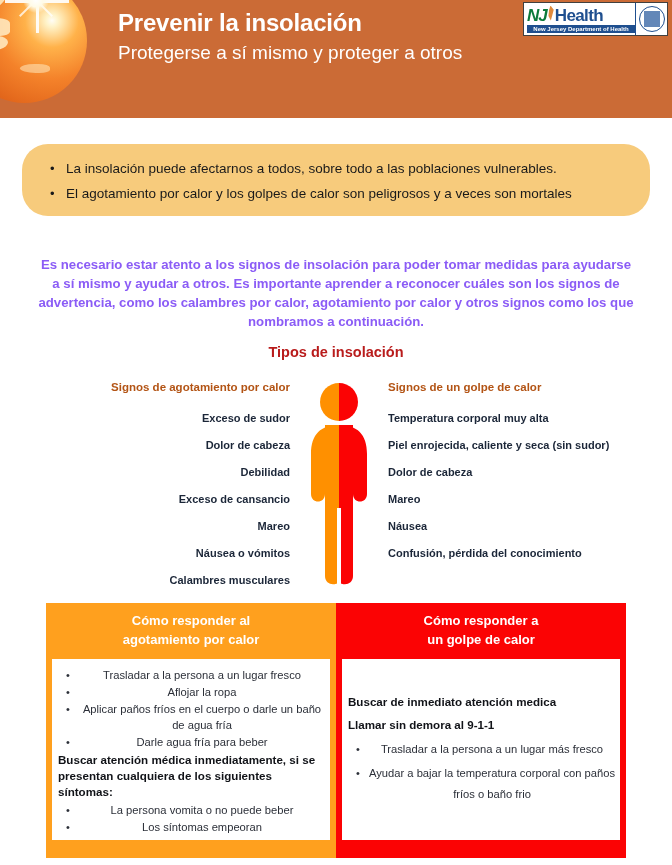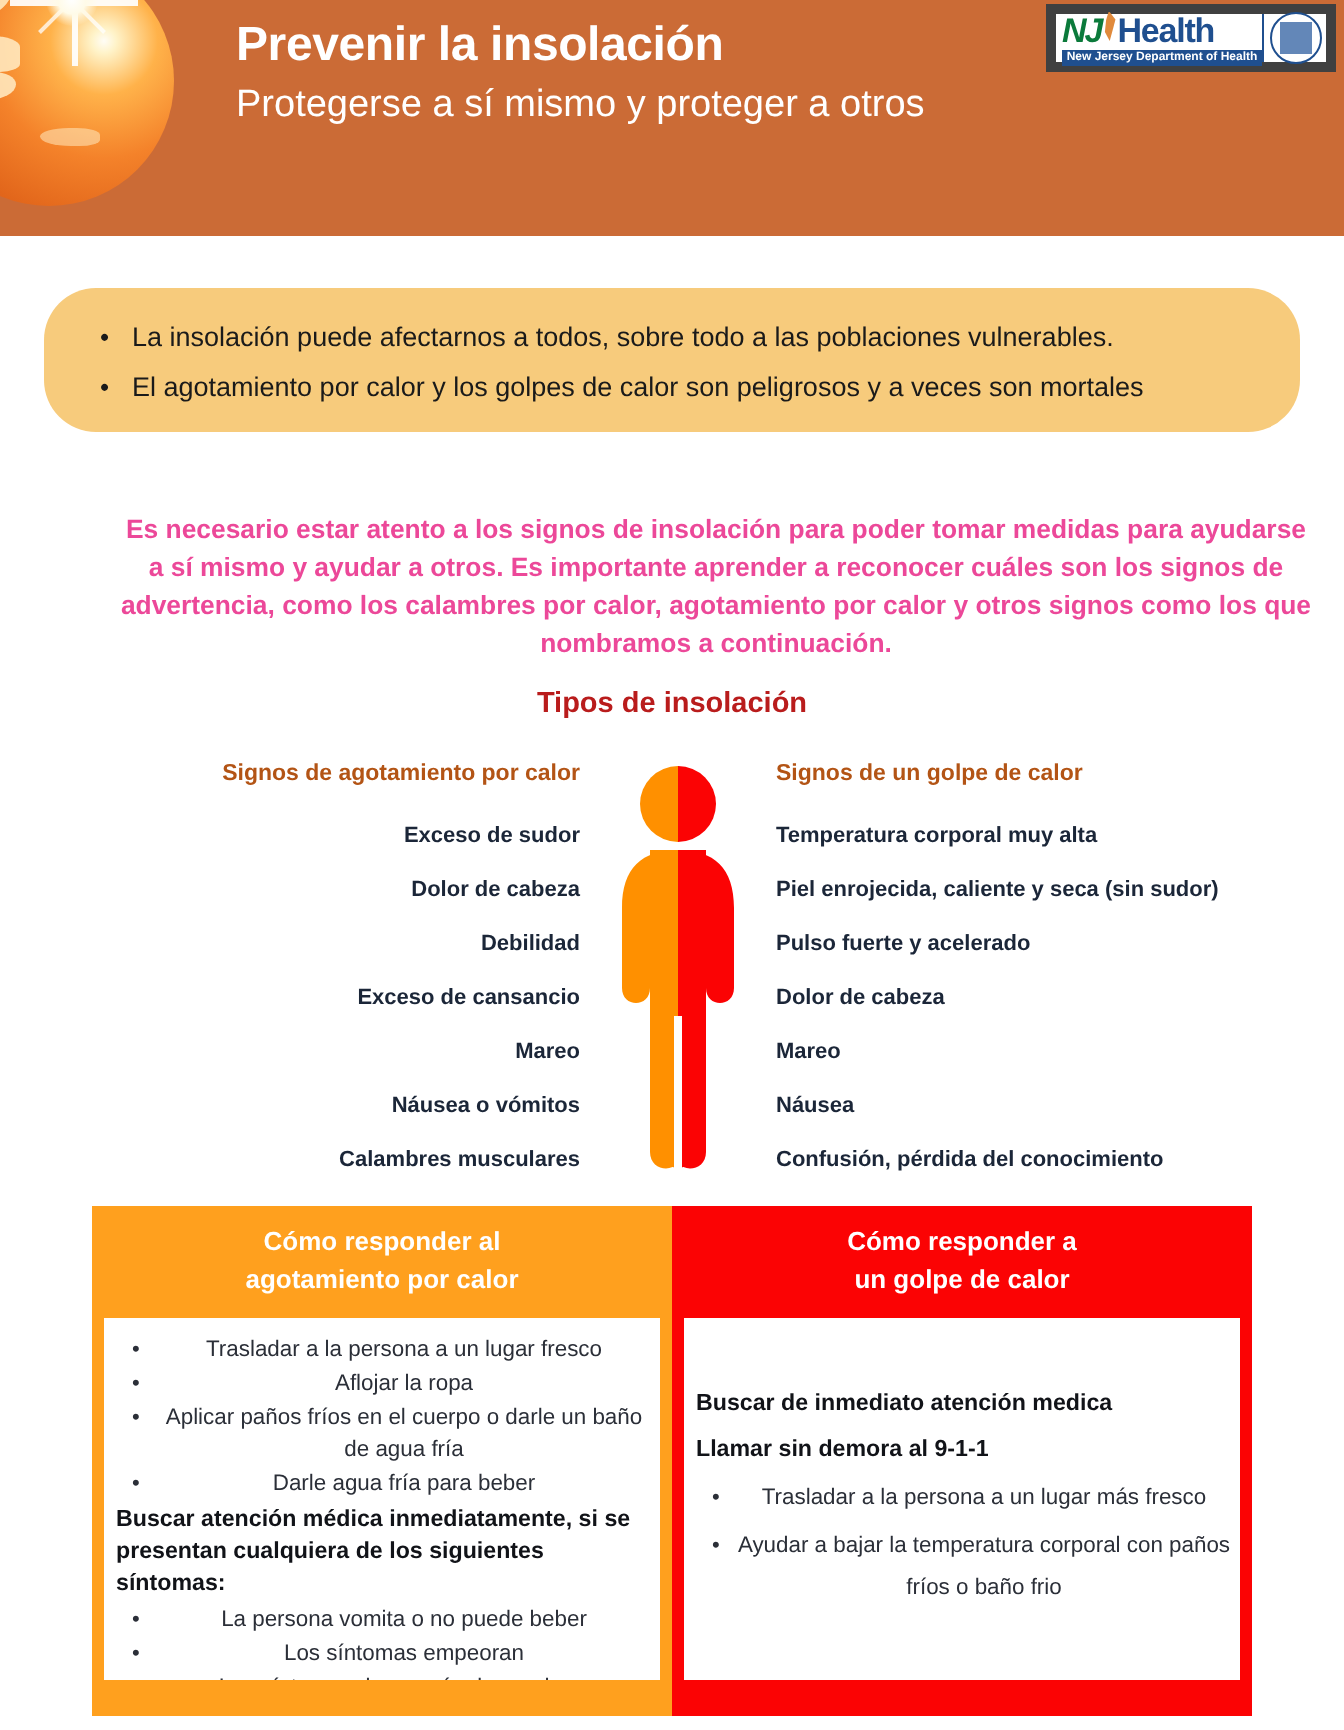--- a/index.html
+++ b/index.html
@@ -94,21 +94,21 @@
   }
 
   
   .nj-logo {
     position: absolute;
     right: 4px;
     top: 2px;
     width: 145px;
     height: 34px;
     background: #ffffff;
-    border: 5px solid #404040;
+    border: 1px solid #404040;
     display: flex;
     align-items: stretch;
   }
   .nj-logo-main {
     flex: 1;
     display: flex;
     flex-direction: column;
     justify-content: center;
     padding-left: 3px;
   }
@@ -195,26 +195,25 @@
     top: 0;
     font-size: 13px;
   }
 
   
   .intro {
     position: absolute;
     left: 38px;
     top: 255px;
     width: 596px;
-    color: #ec4899;
+    color: #8b5cf6;
     font-size: 13.2px;
     font-weight: bold;
     line-height: 19px;
     text-align: center;
-    margin-left: 22px;
   }
 
   
   .tipos-title {
     position: absolute;
     left: 0;
     top: 344px;
     width: 672px;
     text-align: center;
     color: #b91c1c;
@@ -439,21 +438,20 @@
       <rect x="34" y="128" width="4" height="80" fill="#ffffff"></rect>
 
       <rect x="8" y="60" width="56" height="20" fill="none"></rect>
     </svg>
   </div>
 
   <div class="col-right">
     <div class="col-head">Signos de un golpe de calor</div>
     <div class="sym">Temperatura corporal muy alta</div>
     <div class="sym">Piel enrojecida, caliente y seca (sin sudor)</div>
-    <div class="sym">Pulso fuerte y acelerado</div>
     <div class="sym">Dolor de cabeza</div>
     <div class="sym">Mareo</div>
     <div class="sym">Náusea</div>
     <div class="sym">Confusión, pérdida del conocimiento</div>
   </div>
 </div>
 
 <div class="boxes">
 
   <div class="box box-orange">

